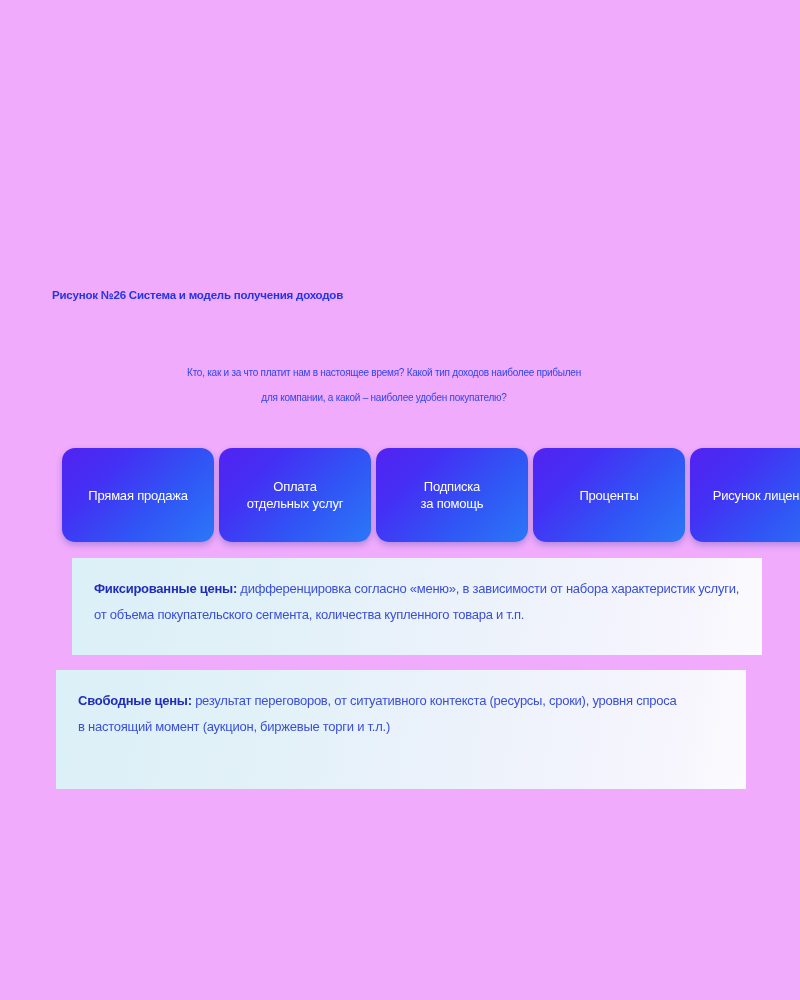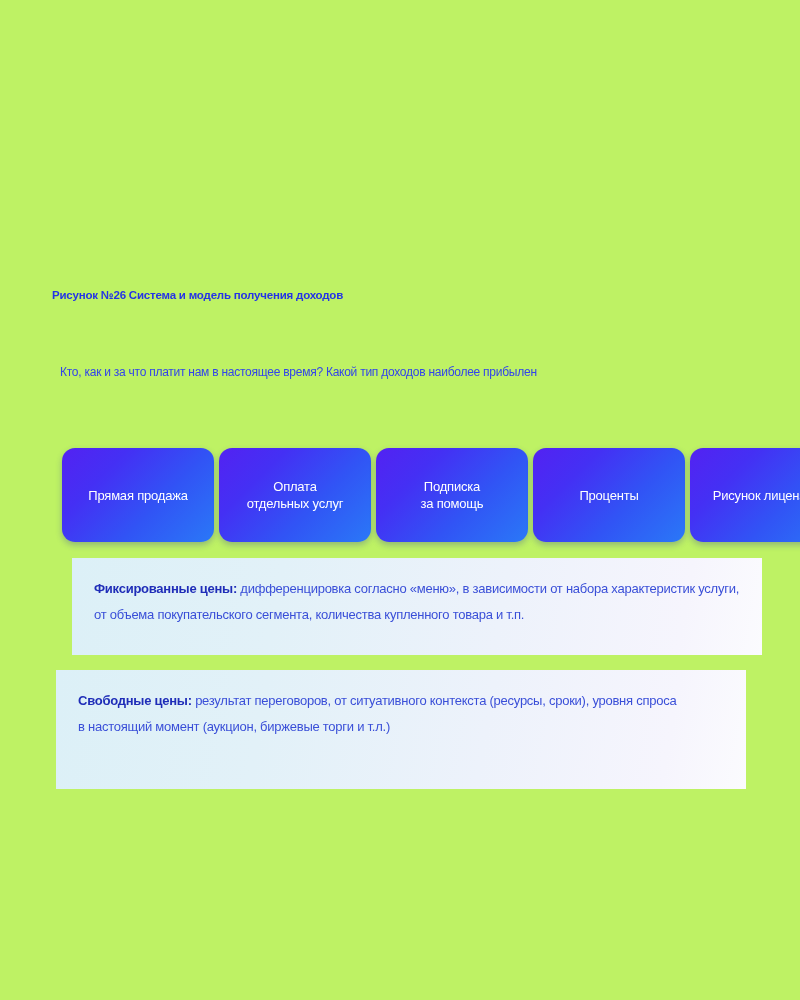--- a/index.html
+++ b/index.html
@@ -14,44 +14,44 @@
     font-family: "Liberation Sans", "DejaVu Sans", sans-serif;
     overflow: hidden;
   }
 
   .slide {
     position: absolute;
     left: 0;
     top: 0;
     width: 800px;
     height: 1000px;
-    background: #bef264;
+    background: #f0abfc;
   }
 
   
   .fig-caption {
     position: absolute;
     left: 52px;
     top: 289px;
     font-size: 11.5px;
     font-weight: bold;
     letter-spacing: -0.2px;
     color: #2433e6;
     white-space: nowrap;
     font-stretch: condensed;
   }
 
   
   .lead-question {
     position: absolute;
-    left: 60px;
+    left: 44px;
     top: 360px;
     width: 680px;
-    text-align: left;
-    font-size: 12px;
+    text-align: center;
+    font-size: 10px;
     line-height: 25px;
     color: #3245ea;
     letter-spacing: -0.25px;
   }
   .lead-question .ln { display: block; white-space: nowrap; }
 
   
   .cards-row {
     position: absolute;
     left: 62px;
@@ -108,20 +108,21 @@
 </style>
 </head>
 <body>
 
 <div class="slide">
 
   <div class="fig-caption">Рисунок №26 Система и модель получения доходов</div>
 
   <div class="lead-question">
     <span class="ln">Кто, как и за что платит нам в настоящее время? Какой тип доходов наиболее прибылен</span>
+    <span class="ln">для компании, а какой – наиболее удобен покупателю?</span>
   </div>
 
   <div class="cards-row">
 
     <div class="card">
       <div class="card-label">
         <span class="ln">Прямая продажа</span>
       </div>
     </div>
 

